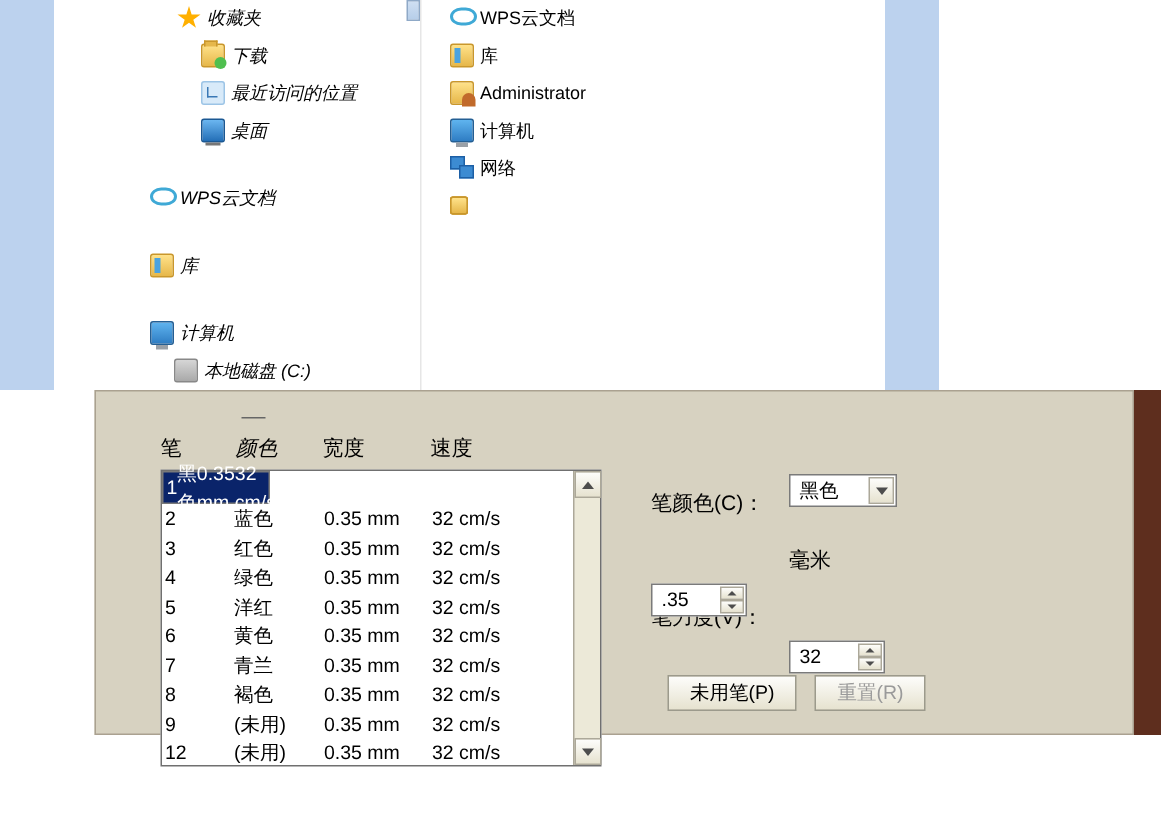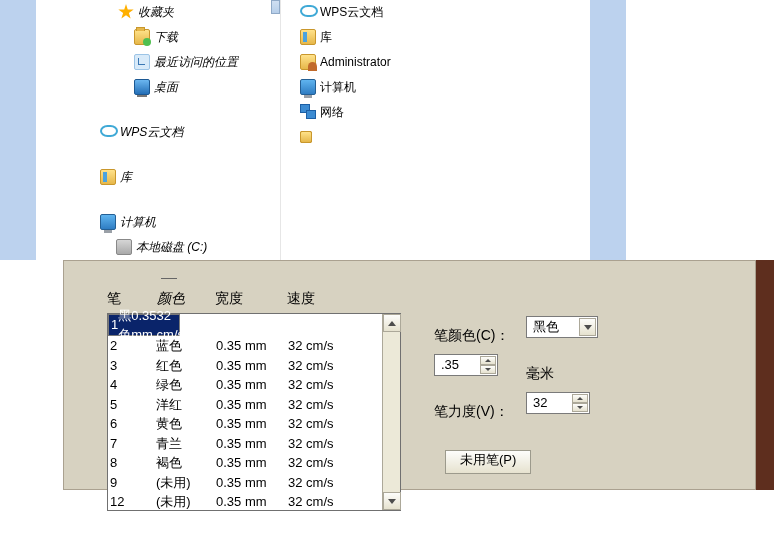--- a/index.html
+++ b/index.html
@@ -166,46 +166,46 @@
     font-size:13px;
     padding:0 4px 0 6px;
     position:relative;
   }
   .dropbtn{
     position:absolute;right:1px;top:1px;width:17px;height:18px;
     background:linear-gradient(#fdfdfb,#e6e2cf);
     border:1px solid #aca899;
     display:flex;align-items:center;justify-content:center;
   }
-  .spin{ width:64px; }
+  .spin{ width:64px;margin-top:35px; }
   .spinbtns{
     position:absolute;right:1px;top:1px;width:16px;height:18px;
   }
   .spinbtns .sp{
     width:16px;height:9px;
     background:linear-gradient(#fdfdfb,#e6e2cf);
     border:1px solid #aca899;
     display:flex;align-items:center;justify-content:center;
   }
   .sparr{width:0;height:0;border-left:3px solid transparent;border-right:3px solid transparent;}
   .sparr.u{border-bottom:3px solid #4d4d4d;}
   .sparr.d{border-top:3px solid #4d4d4d;}
   .unit{ margin-left:28px;}
 
   .btnbar{
     position:absolute;
     left:445px; top:190px;
     display:flex; gap:12px;
   }
   .btn{
-    height:24px;padding:0 14px;
+    height:24px;padding:10px 14px;
     background:linear-gradient(#fdfdfb,#e6e2cf);
     border:1px solid #9c9a8c;
     font-size:13px;
-    display:flex;align-items:flex-start;
+    display:flex;align-items:center;
   }
   .btn.dis{ color:#9a9a9a;}
   .btn.dis span{ text-decoration:none;}
 </style>
 </head>
 <body>
 
 <div class="upper">
   <div class="bluebar-l"></div>
   <div class="bluebar-r"></div>
@@ -410,14 +410,17 @@
             </div>
         </div>
       </div>
     </div>
   </div>
 
   <div class="btnbar">
     <div class="btn">
       <span>未用笔(P)</span>
     </div>
+    <div class="btn dis">
+      <span>重置(R)</span>
+    </div>
   </div>
 </div>
 
 </body></html>

